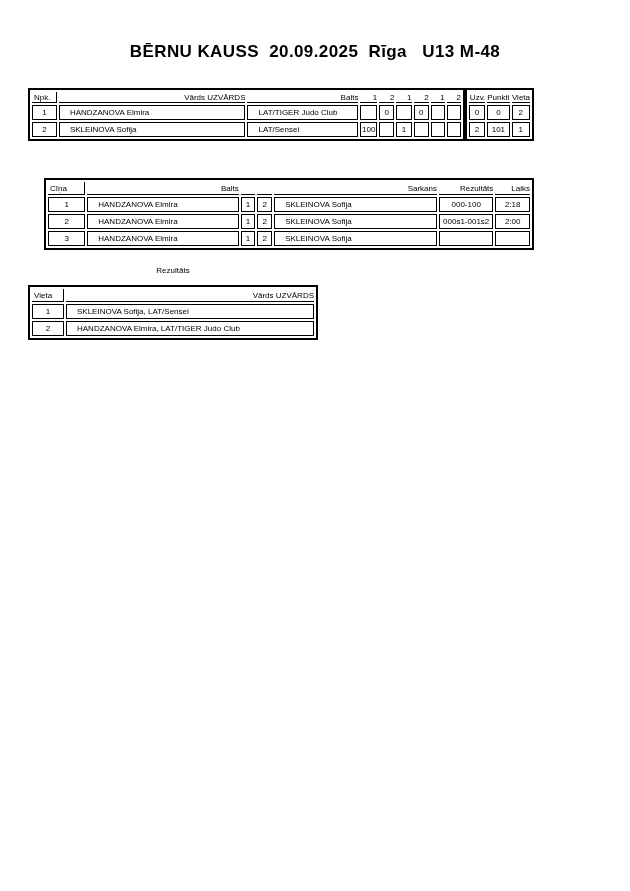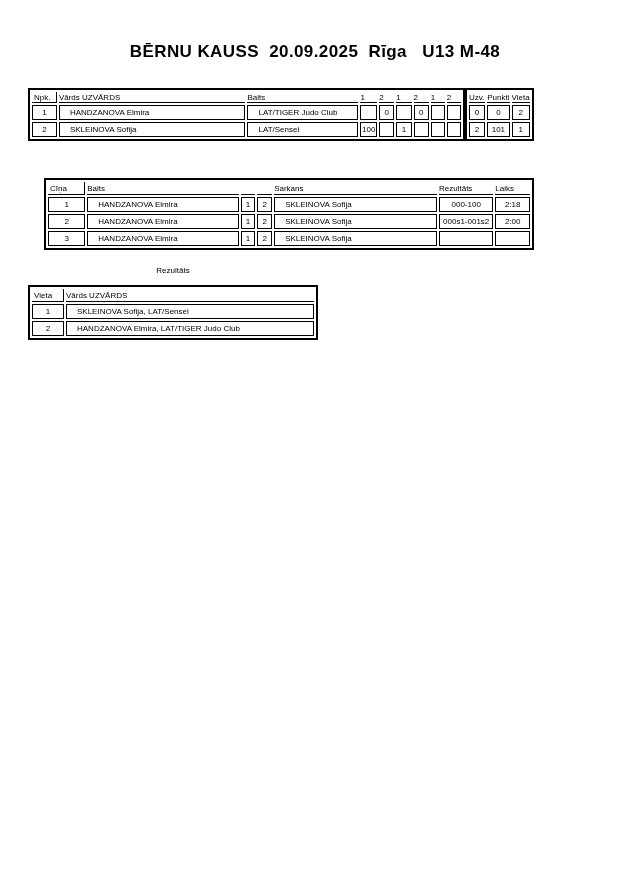--- a/index.html
+++ b/index.html
@@ -50,21 +50,21 @@
   th, td {
     box-sizing: border-box;
     font-size: 8px;
     font-weight: normal;
     padding: 0;
     vertical-align: middle;
     overflow: hidden;
     white-space: nowrap;
   }
   td { border: 1px solid #000; height: 15px; }
-  th { border: none; border-bottom: 1px solid #000; height: 11px; text-align: left; }
+  th { border: none; border-bottom: 1px solid #000; height: 11px; text-align: right; }
   th.hfirst { border-right: 1px solid #000; text-align: left; padding-left: 2px; }
   .t2 th, .t3 th { height: 13px; }
   td.c { text-align: center; }
   td.l { text-align: left; padding-left: 10px; }
 </style>
 </head>
 <body>
 
 <div class="page">
 

